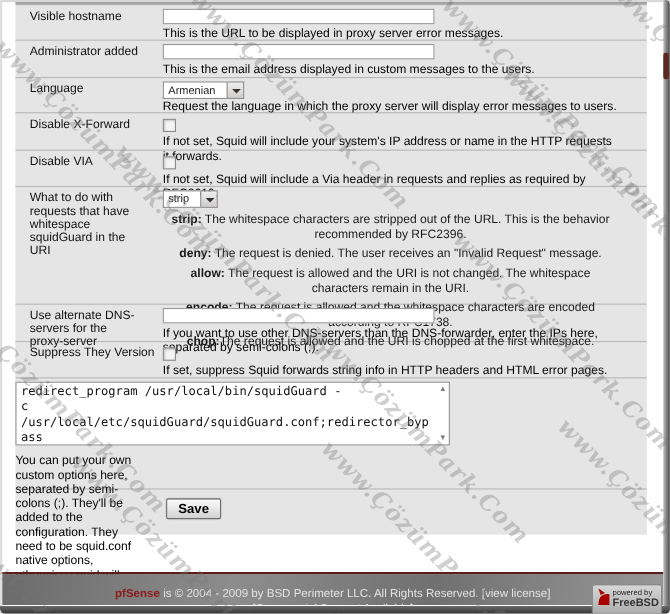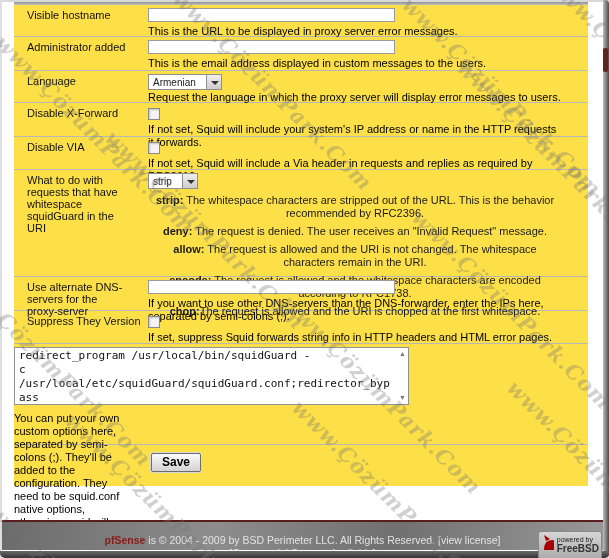--- a/index.html
+++ b/index.html
@@ -15,21 +15,21 @@
   .frame-left   { position:absolute; left:0; top:0; bottom:0; width:2px; background:#dedede; z-index:5; }
   .frame-right  { position:absolute; right:0; top:0; bottom:0; width:6px;
                   background:linear-gradient(to right,#bdbdbd,#4a4a4a); border-radius:0 4px 4px 0; z-index:5; }
   .frame-bottom { position:absolute; left:0; right:0; bottom:0; height:7px;
                   background:linear-gradient(#6a6a6a,#343434); border-radius:0 0 5px 5px; z-index:6; }
   .frame-mark   { position:absolute; right:1px; top:48px; width:5px; height:24px;
                   background:#5d2620; border-radius:2px; z-index:7; }
   
   .top-strip { position:absolute; left:14px; top:0; width:574px; height:5px;
                background:linear-gradient(#6f6f6f,#c2c2c2); z-index:2; }
-  .content { position:absolute; left:14px; top:5px; width:574px; background:#fde047; z-index:1; }
+  .content { position:absolute; left:14px; top:5px; width:574px; background:#e5e5e5; z-index:1; }
   .row { display:grid; grid-template-columns:134px 1fr; border-bottom:1px solid #b7b7b7; padding-top:3px; }
   .row .lbl { padding:1px 6px 0 13px; line-height:12px; color:#111; }
   .row .ctl { padding-right:26px; }
   .desc { margin-top:3px; line-height:13px; color:#000; }
   .ws-desc { margin:5px 0 0 0; line-height:13px;text-align:center; }
   
   .text-input { width:247px; height:14px; border:1px solid #9a9a9a; background:#fff;
                 font-family:"Liberation Sans",sans-serif; font-size:11px; padding:0 3px; display:block; }
   .selectbox { display:inline-flex; height:16px; cursor:default; }
   .selectbox .sel-text { background:#fff; border:1px solid #8f8f8f; border-right:none;

